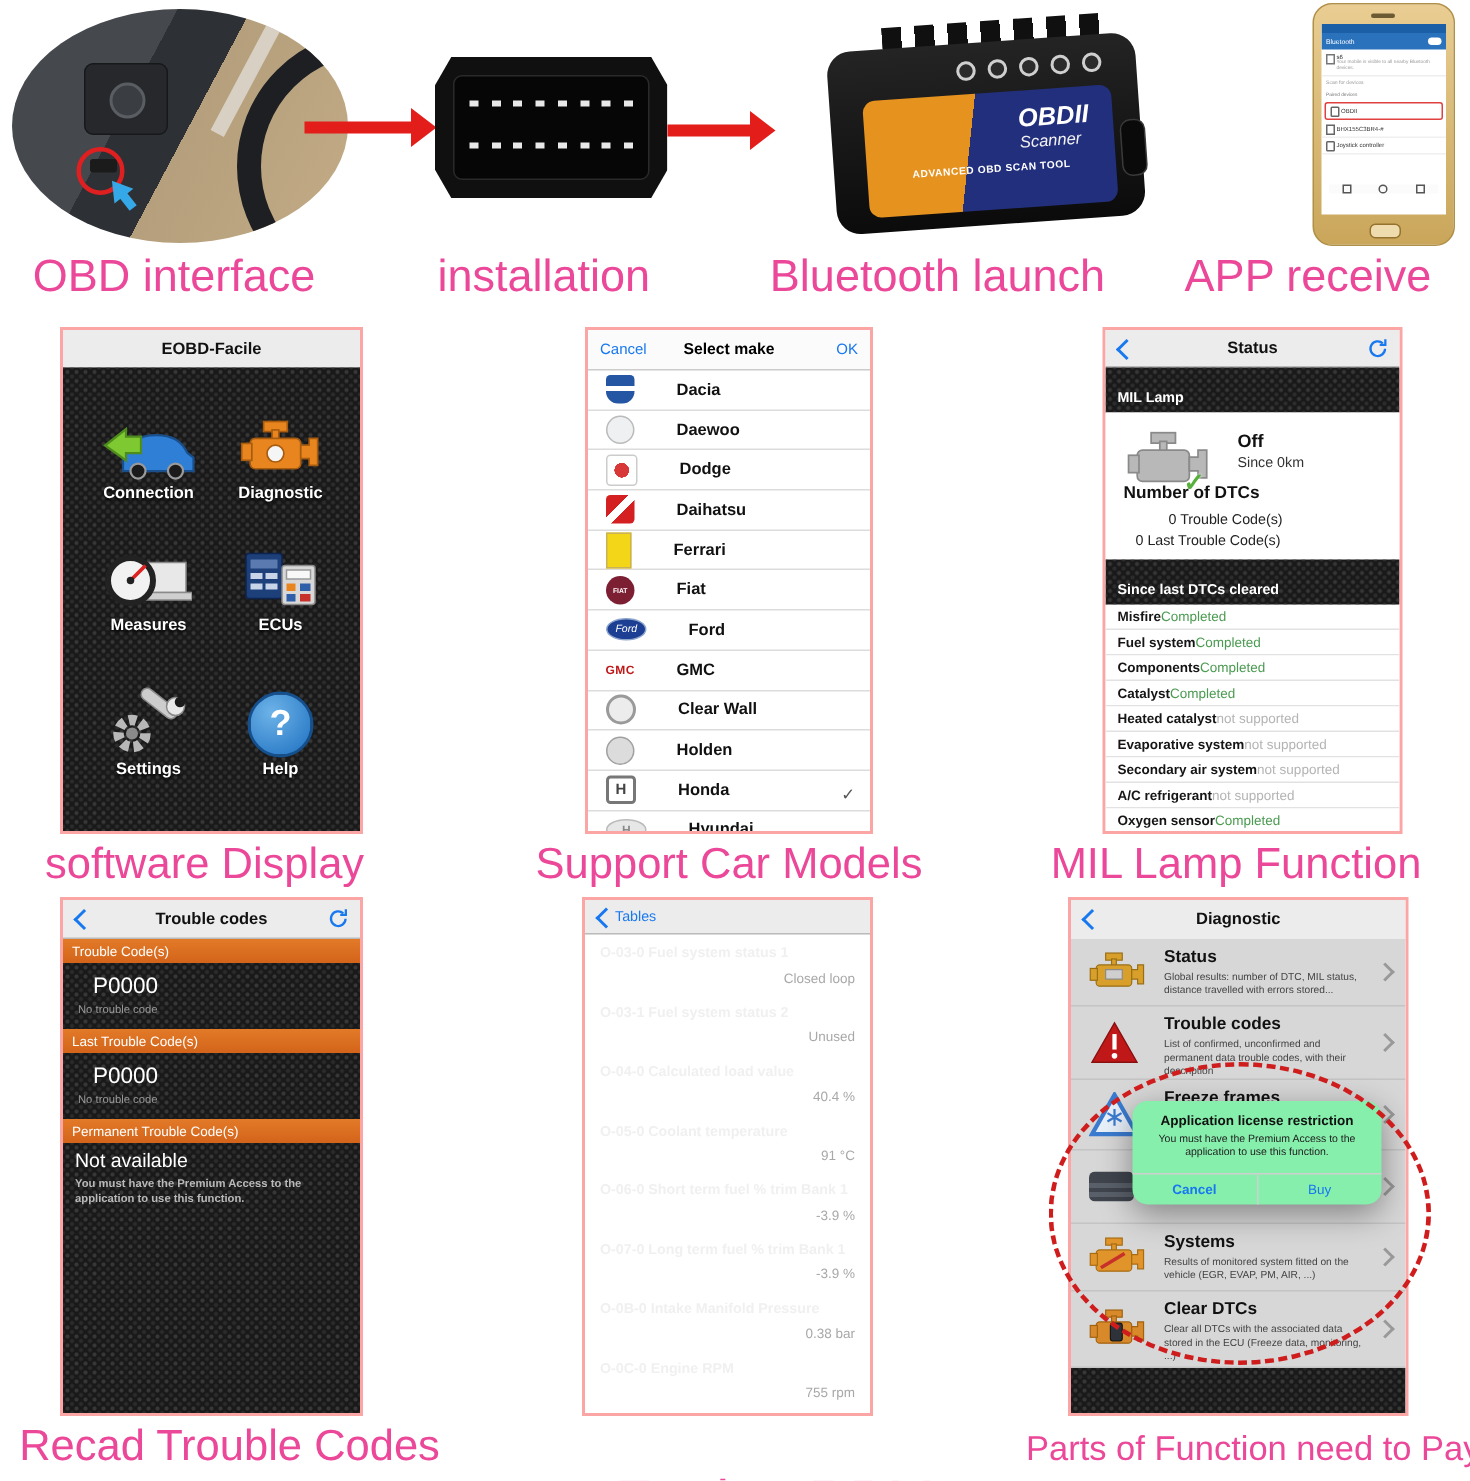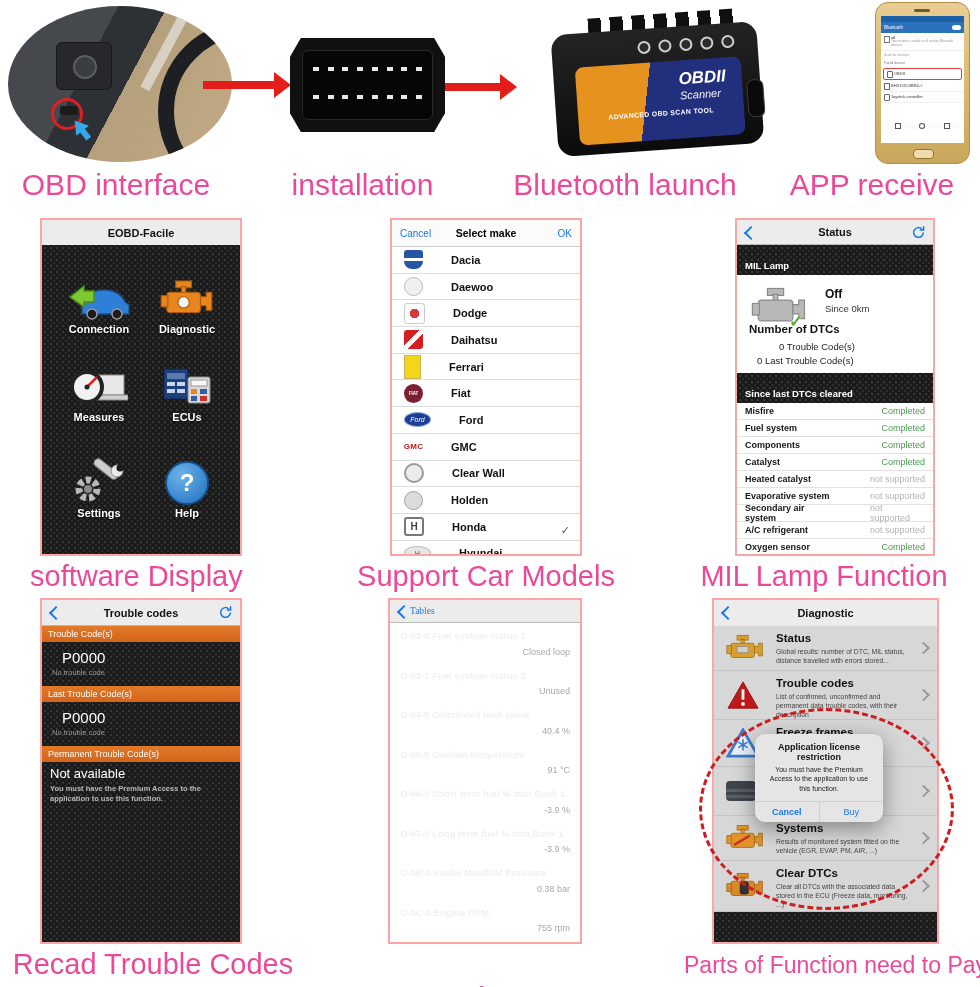--- a/index.html
+++ b/index.html
@@ -111,49 +111,49 @@
   
   .sec-strip{position:relative;color:#fff;font-weight:bold;font-size:9.5px;display:flex;align-items:flex-end;padding:0 0 4px 8px;}
   .mil-block{background:#fff;position:relative;}
   .mil-off{position:absolute;left:88px;top:12px;font-weight:bold;font-size:12px;color:#111;}
   .mil-since{position:absolute;left:88px;top:28px;font-size:9.5px;color:#333;}
   .mil-dtc{position:absolute;left:12px;top:48px;font-weight:bold;font-size:11.5px;color:#111;}
   .mil-l1{position:absolute;left:20px;top:66px;font-size:9.5px;color:#222;margin-left:22px;}
   .mil-l2{position:absolute;left:20px;top:80px;font-size:9.5px;color:#222;}
   .mil-check{position:absolute;left:52px;top:36px;}
   .mil-check::after{content:"\2713";color:#55b03c;font-weight:bold;font-size:17px;text-shadow:0 0 2px #fff;}
-  .st-row{height:16px;display:flex;align-items:center;justify-content:space-between;padding:0 8px;background:#fff;border-bottom:1px solid #e2e2e2;gap:32px;}
+  .st-row{height:16px;display:flex;align-items:center;padding:0 8px;background:#fff;border-bottom:1px solid #e2e2e2;}
   .st-name{font-weight:bold;font-size:9px;color:#151515;}
   .st-val{font-size:9px;}
   .st-val.ok{color:#4a9a50;}
   .st-val.na{color:#b4b4b4;}
 
   
   .ostrip{background:linear-gradient(#e27a28,#d3641a);color:#fff;font-size:9px;height:16px;display:flex;align-items:center;padding-left:6px;}
   .tc-code{color:#fff;font-size:15px;padding:7px 0 0 20px;}
   .tc-note{color:#9a9a9a;font-size:7.5px;padding:2px 0 6px 10px;}
   .tc-na{color:#fff;font-size:13px;padding:4px 0 0 8px;}
   .tc-prem{color:#b9b9b9;font-weight:bold;font-size:7.5px;padding:3px 14px 0 8px;line-height:1.35;}
 
   
   .tbl-hdr{position:relative;height:22px;background:#ececec;border-bottom:1px solid #bbb;display:flex;align-items:center;}
-  .tbl-back{color:#1878f0;font-size:9.5px;margin-left:20px;font-family:Liberation Serif, serif;}
+  .tbl-back{color:#1878f0;font-size:9.5px;margin-left:20px;}
   .tbl-hdr .chevL{top:7px;}
   .tb-row{height:38.5px;position:relative;border-top:1px solid rgba(255,255,255,.10);}
   .tb-label{position:absolute;left:10px;top:6px;color:#f0f0f0;font-weight:bold;font-size:9.5px;}
   .tb-value{position:absolute;right:10px;bottom:6px;color:#a8a8a8;font-size:9px;}
 
   
   .dg-body{position:absolute;left:0;top:26px;right:0;bottom:0;background:#d7d7d7;}
   .dg-row{position:relative;border-bottom:1px solid #c4c4c4;}
   .dg-ic{position:absolute;left:12px;top:50%;transform:translateY(-50%);}
   .dg-tt{position:absolute;left:62px;top:6px;font-weight:bold;font-size:11.5px;color:#111;}
   .dg-ds{position:absolute;left:62px;top:22px;right:26px;font-size:6.8px;color:#444;line-height:1.3;}
   .dg-ch{position:absolute;right:9px;top:50%;transform:translateY(-50%) rotate(45deg);width:7px;height:7px;border-right:2px solid #999;border-top:2px solid #999;}
-  .popup{position:absolute;left:41px;top:134px;width:128px;background:#e5e5e5;border-radius:10px;box-shadow:0 6px 22px rgba(0,0,0,.4);z-index:6;}
+  .popup{position:absolute;left:41px;top:134px;width:166px;background:#86efac;border-radius:10px;box-shadow:0 6px 22px rgba(0,0,0,.4);z-index:6;}
   .pp-t{font-weight:bold;font-size:9px;text-align:center;padding:8px 10px 3px;color:#111;}
   .pp-b{font-size:7px;text-align:center;padding:0 12px 8px;color:#222;line-height:1.35;}
   .pp-btns{display:flex;border-top:1px solid #cfcfcf;height:20px;}
   .pp-btns>div{flex:1;display:flex;align-items:center;justify-content:center;color:#1878f0;font-size:9px;}
   .pp-btns>div:first-child{border-right:1px solid #cfcfcf;font-weight:bold;}
   .oval{position:absolute;left:699px;top:708px;width:249px;height:196px;border:3px dashed #cf1d1d;border-radius:50%;z-index:20;pointer-events:none;}
   .hidden-ic{width:30px;height:20px;background:#3f444d;border-radius:4px;
     background-image:linear-gradient(transparent 40%,#5a6069 40% 55%,transparent 55%,transparent 70%,#5a6069 70% 85%,transparent 85%);}
 </style>
 </head>

